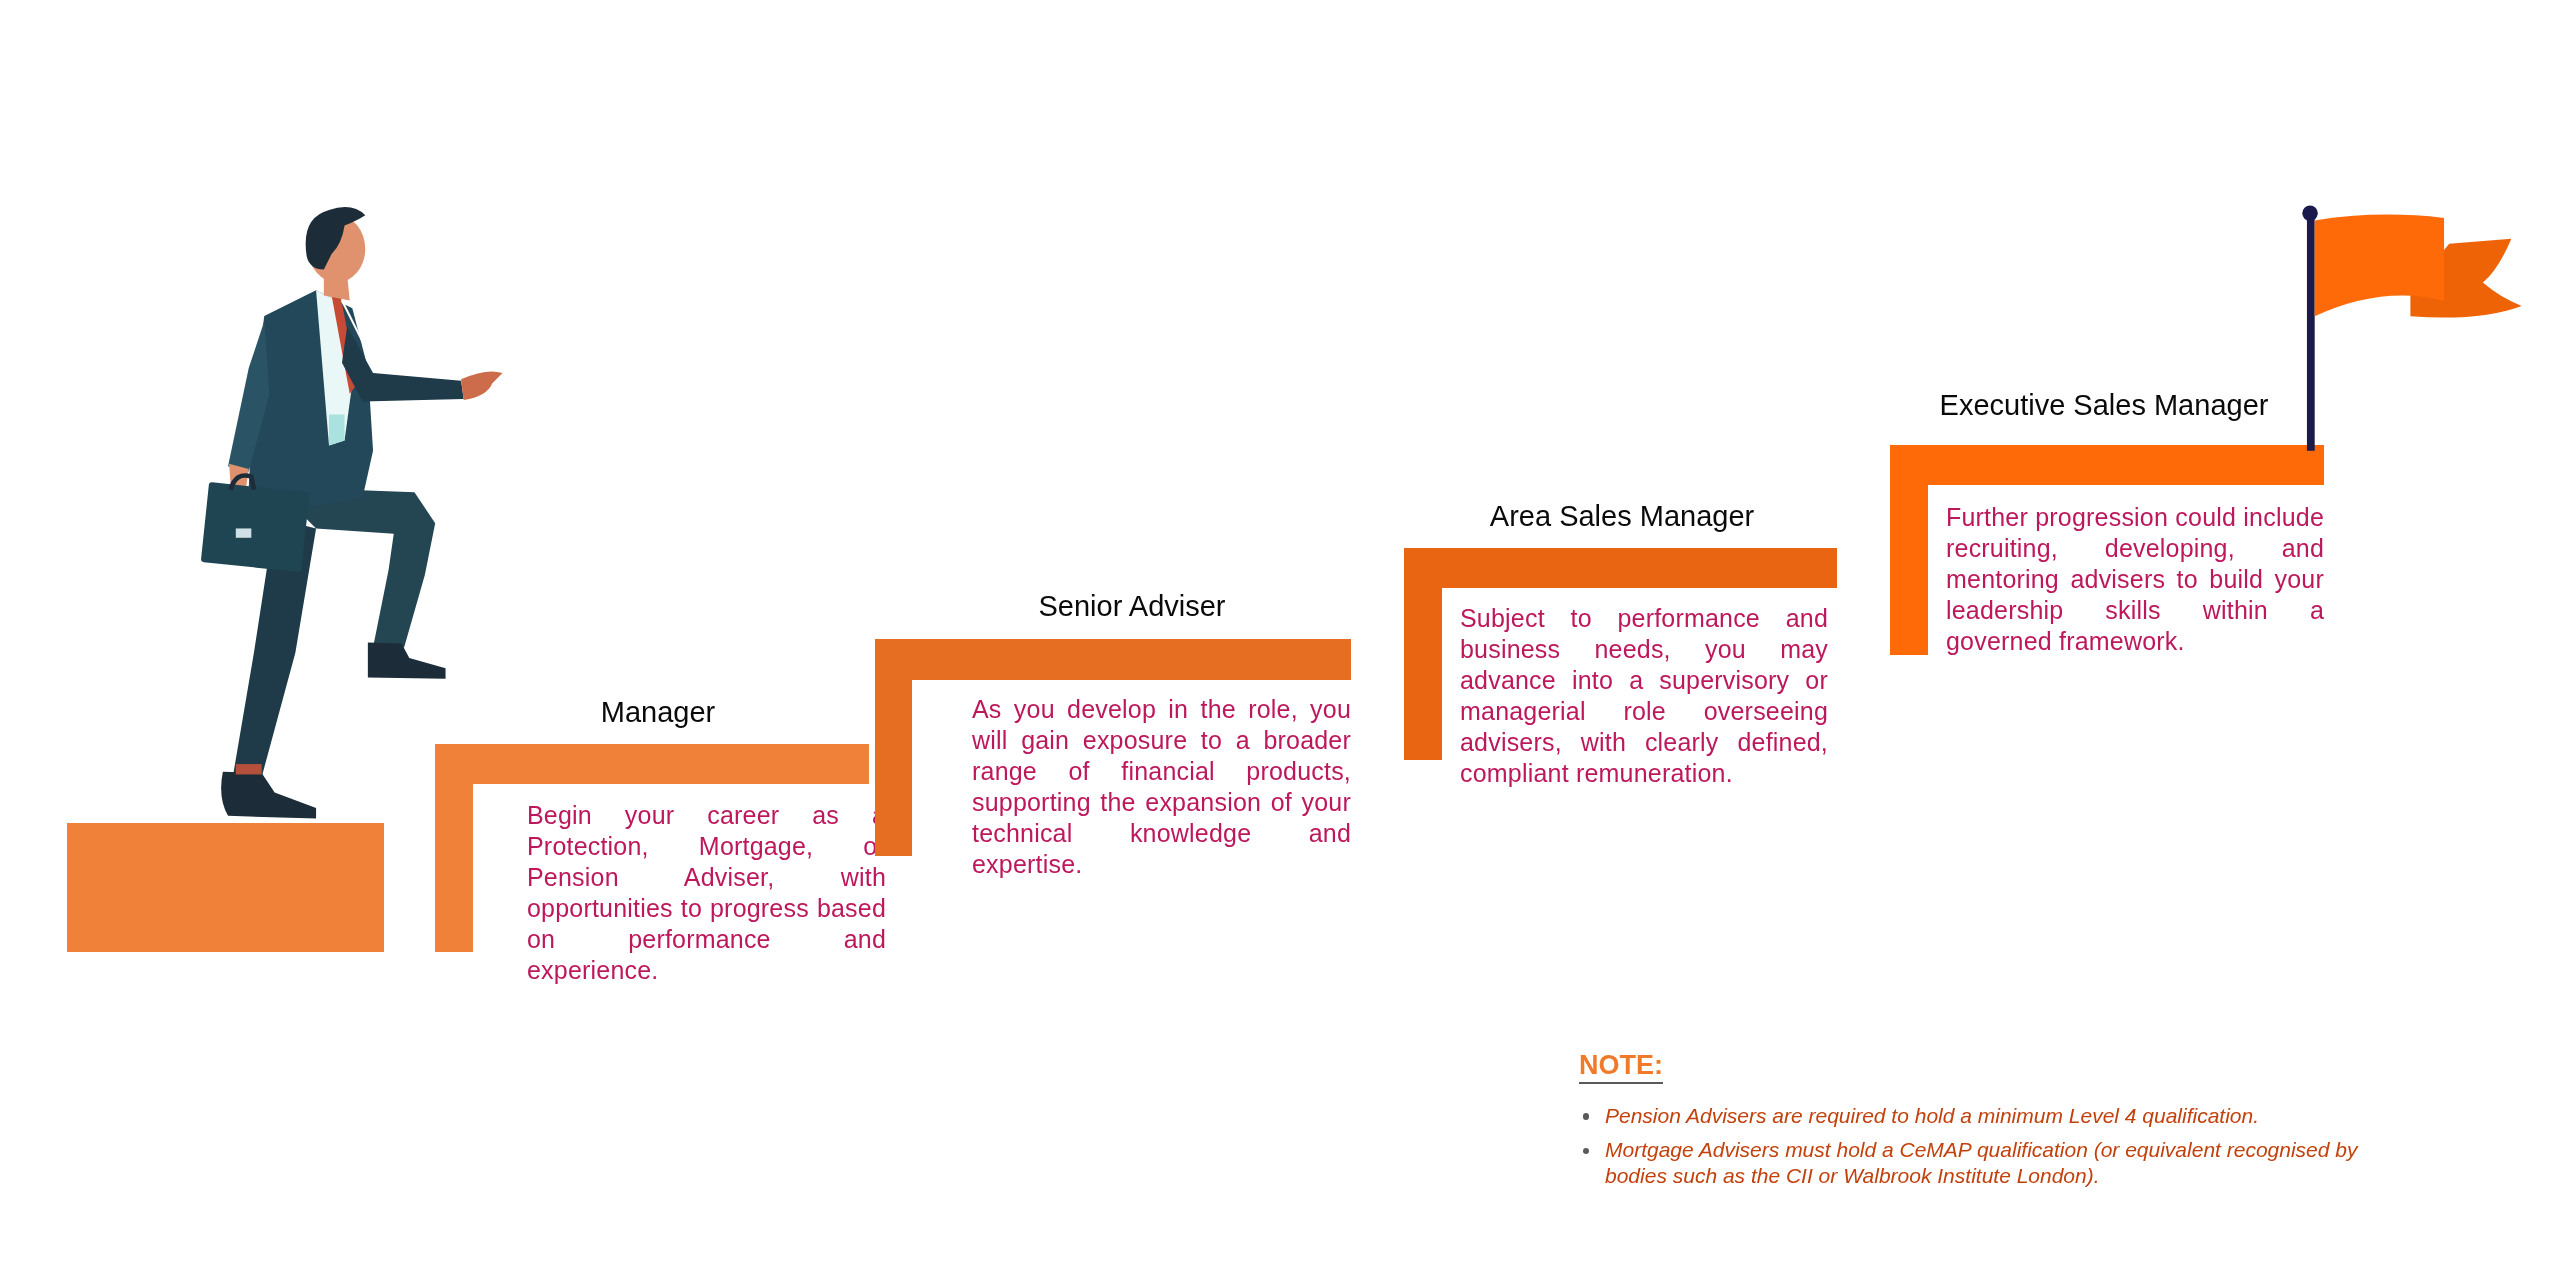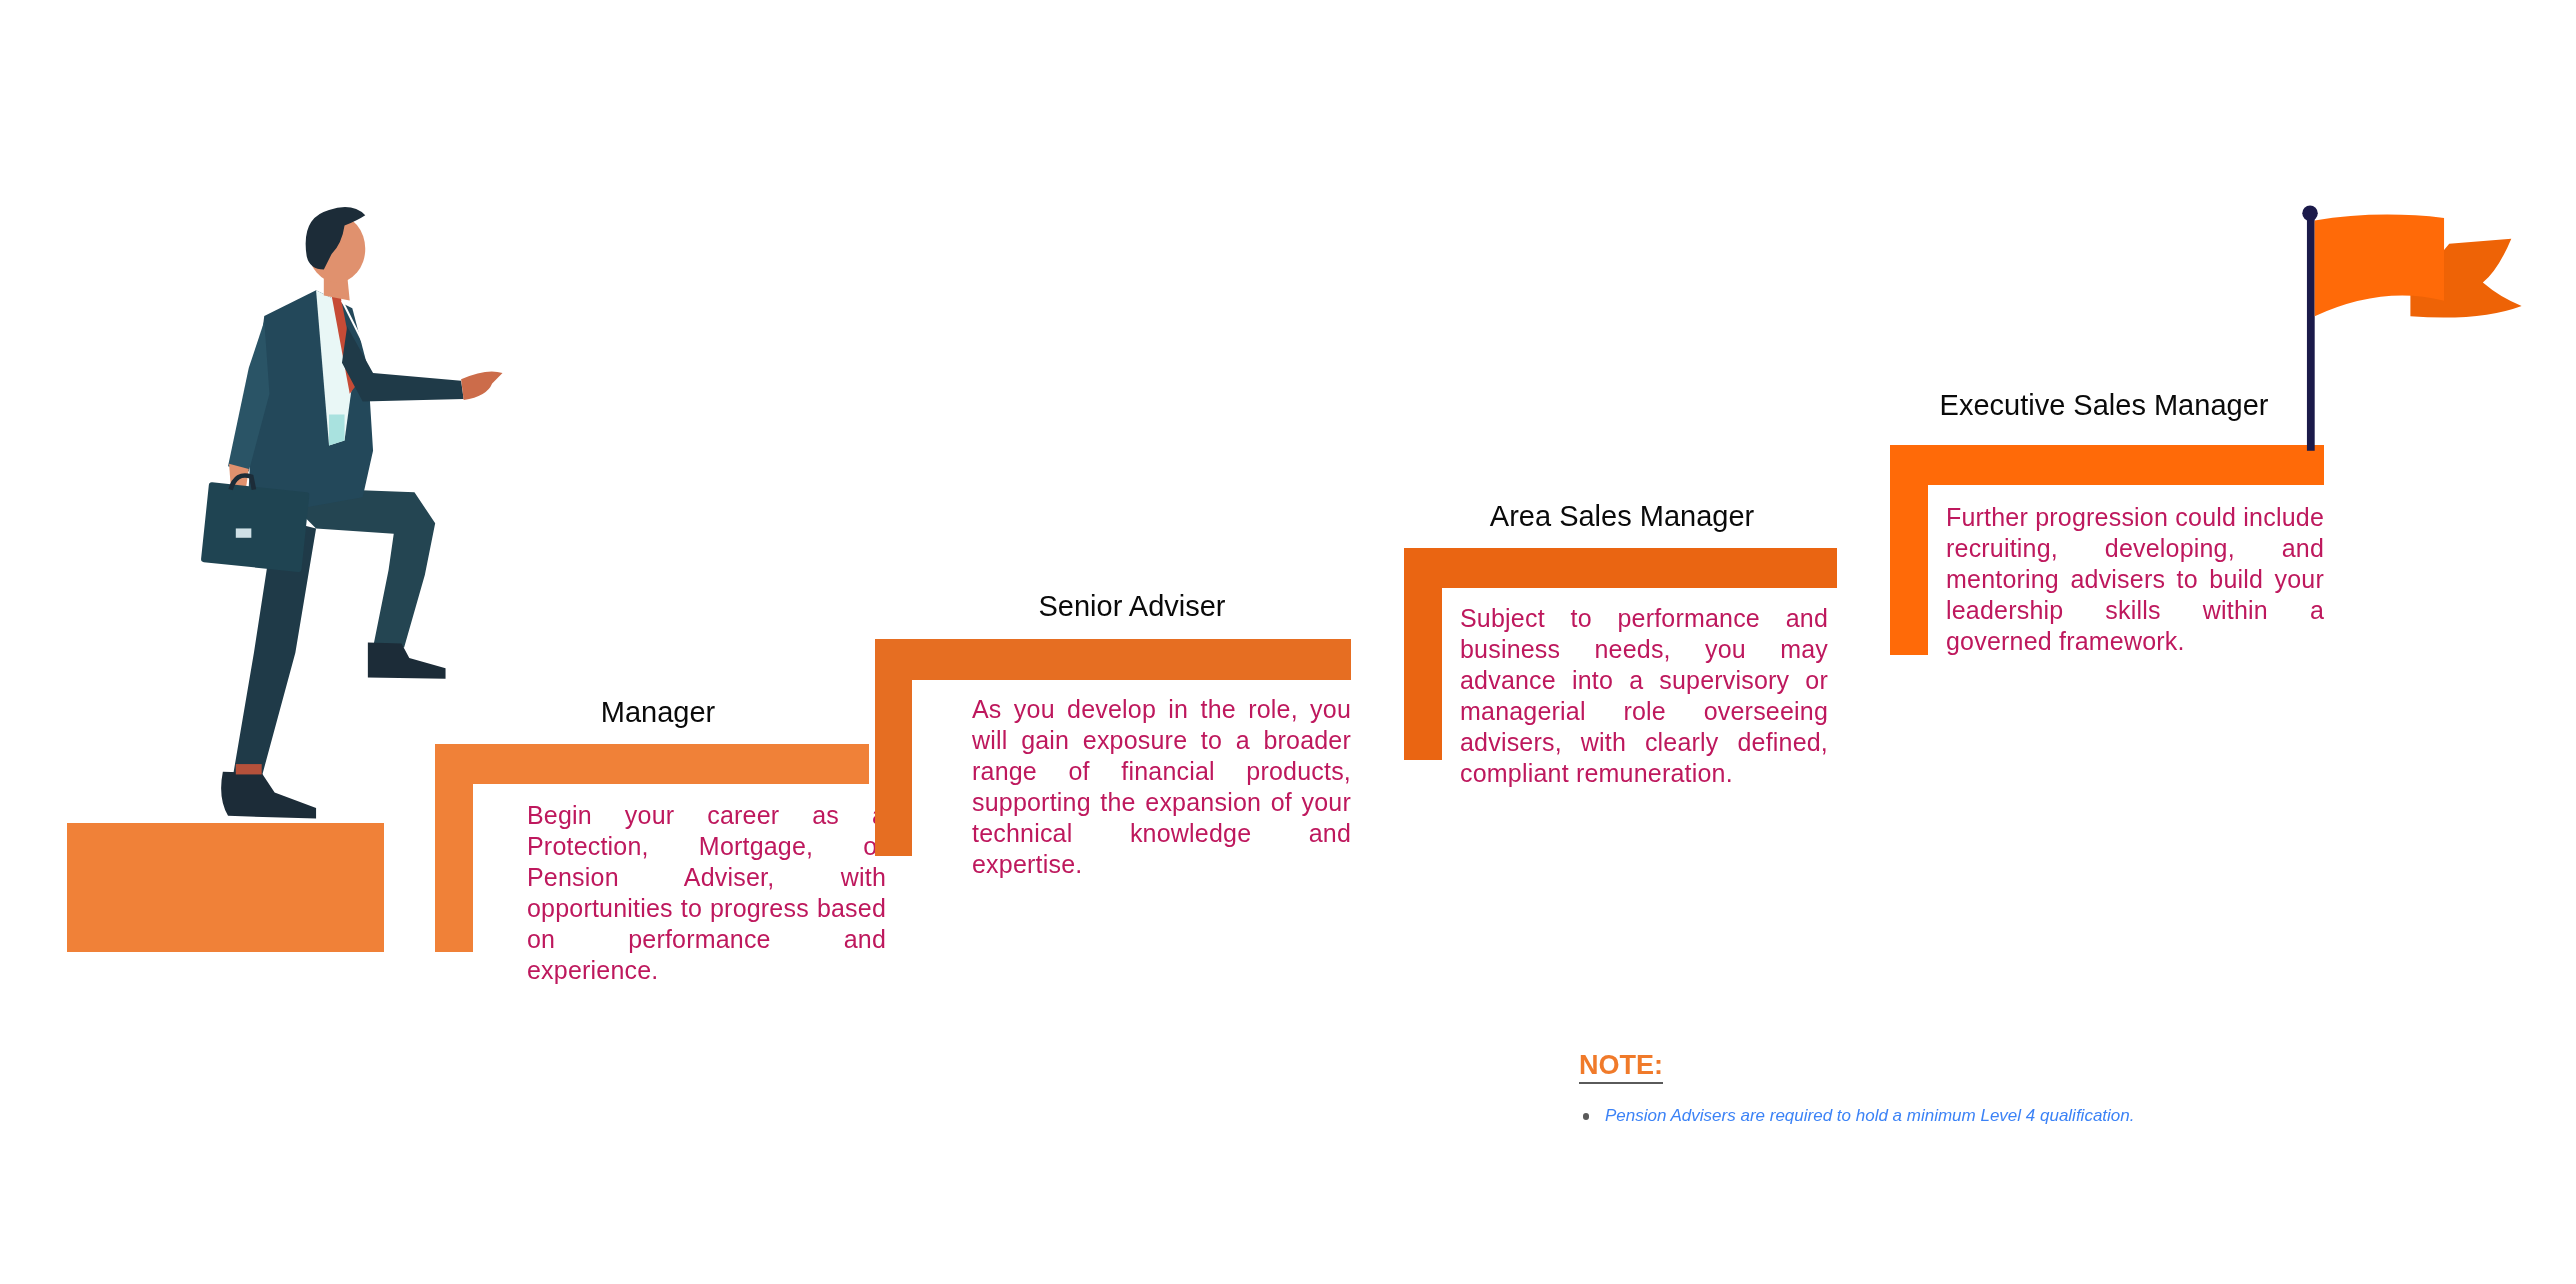--- a/index.html
+++ b/index.html
@@ -21,21 +21,21 @@
   .step-desc {
     position:absolute; color:#be185d; font-size:25px; line-height:31px;
     text-align:justify; text-align-last:left; letter-spacing:0.2px;
   }
   .note-title {
     position:absolute; left:1579px; top:1051px; font-size:27px; font-weight:bold;
     color:#F07A2A; border-bottom:2.6px solid #5a5a5a; padding-bottom:2px; line-height:29px;
   }
   .note-list {
     position:absolute; left:1579px; top:1103px; width:756px; margin:0; padding:0 0 0 26px;
-    list-style:none; color:#3b82f6; font-style:italic; font-size:17px; line-height:26px;
+    list-style:none; color:#c2410c; font-style:italic; font-size:21px; line-height:26px;
   }
   .note-list li { position:relative; margin-bottom:8.3px; }
   .note-list li::before {
     content:""; position:absolute; left:-22px; top:10.4px; width:6.2px; height:6.2px;
     border-radius:50%; background:#5a5a5a;
   }
   .flag-wrap { position:absolute; left:2294px; top:197px; width:238px; height:254px; }
   .man { position:absolute; left:145px; top:197px; width:425px; height:637px; }
 </style>
 </head>
@@ -109,14 +109,15 @@
 <svg class="flag-wrap" viewBox="0 0 460 490" xmlns="http://www.w3.org/2000/svg">
   <rect x="25" y="30" width="15" height="460" fill="#1B1A4A"></rect>
   <circle cx="31" cy="31" r="15" fill="#1B1A4A"></circle>
   <path d="M300 90 L420 80 Q395 140 365 165 Q400 195 440 210 Q360 240 225 230 L225 180 Z" fill="#EE6306"></path>
   <path d="M40 45 Q160 25 290 40 L290 200 Q170 170 40 230 Z" fill="#FF6A08"></path>
 </svg>
 
 <div class="note-title">NOTE:</div>
 <ul class="note-list">
   <li>Pension Advisers are required to hold a minimum Level 4 qualification.</li>
+  <li>Mortgage Advisers must hold a CeMAP qualification (or equivalent recognised by bodies such as the CII or Walbrook Institute London).</li>
 </ul>
 
 
 </body></html>

